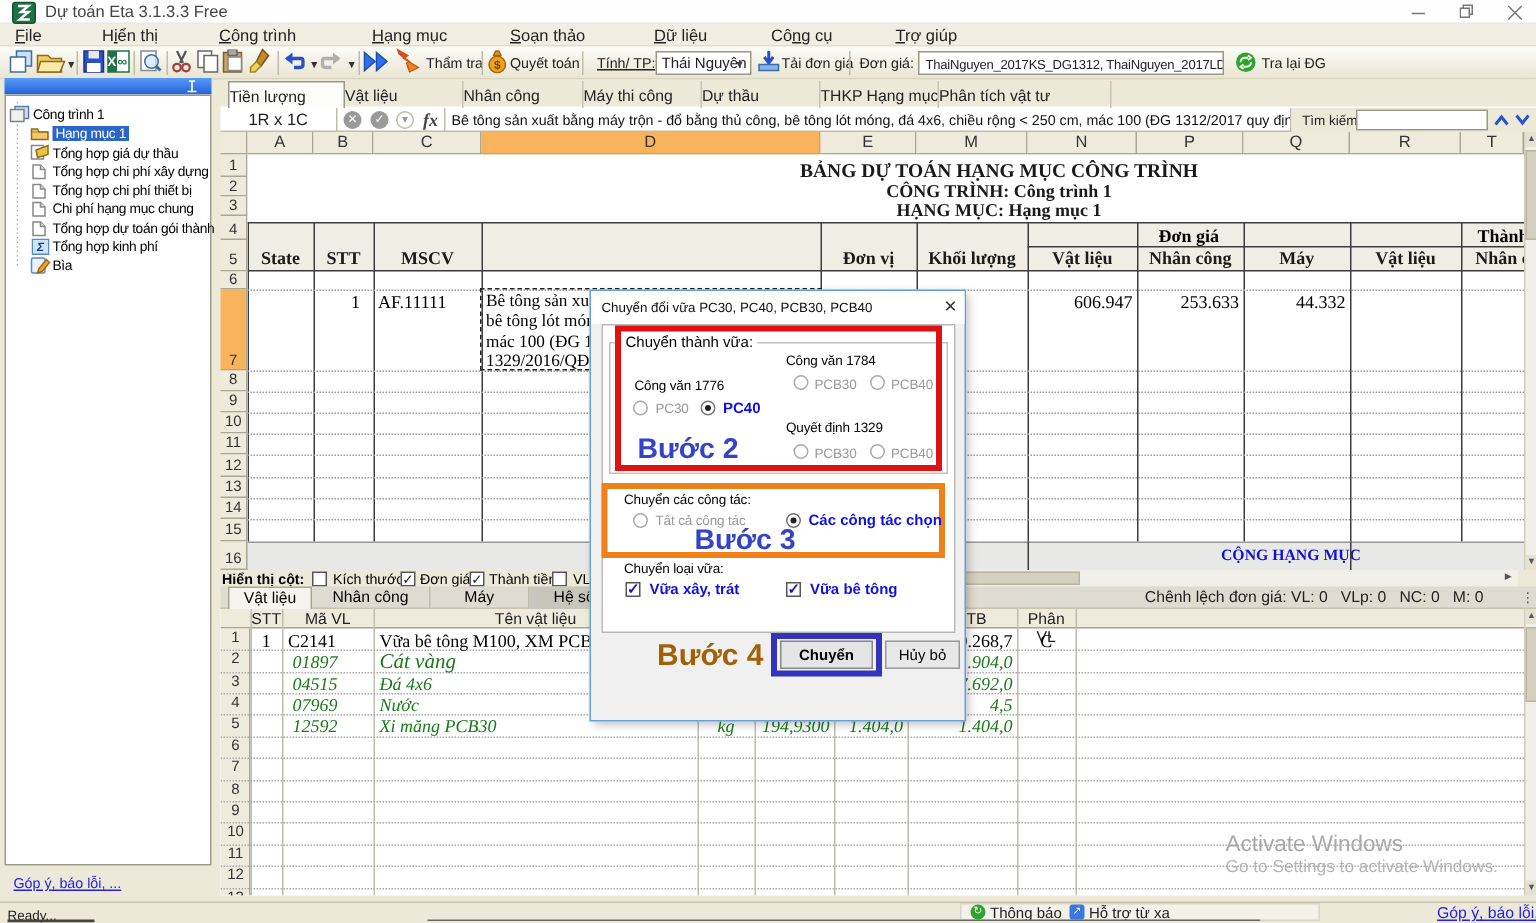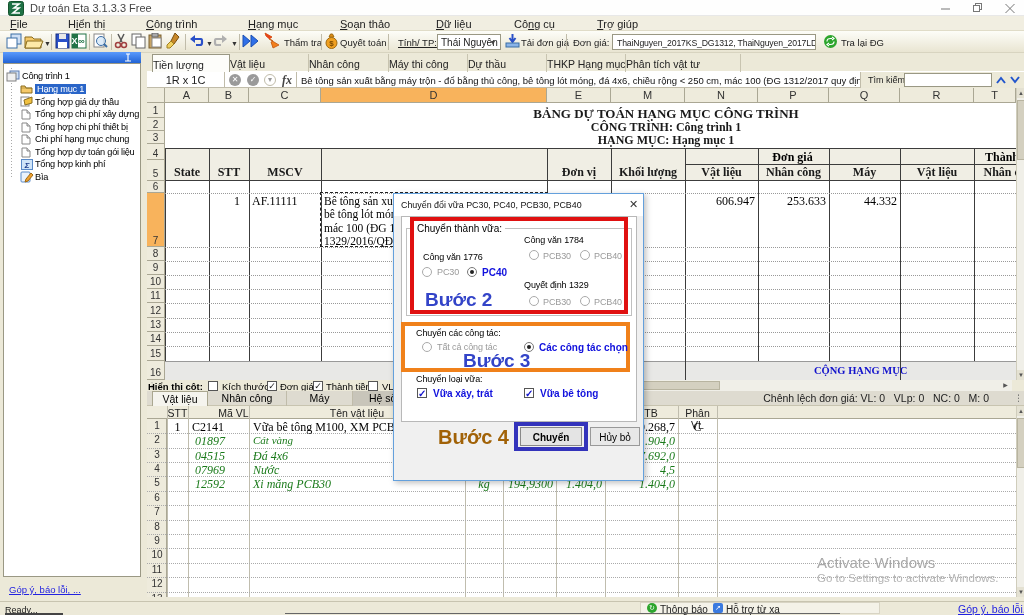--- a/index.html
+++ b/index.html
@@ -224,21 +224,21 @@
  <div class="treerow" style="left:35px; top:121.5px;">Tổng hợp chi phí thiết bị</div>
  <svg class="abs" style="left:21px; top:134px;" width="10" height="11" viewBox="0 0 10 11">
   <path d="M1 1 L6 1 L9 4 L9 10 L1 10 Z" fill="#fff" stroke="#888"></path>
   <path d="M6 1 L6 4 L9 4" fill="#ddd" stroke="#888"></path>
  </svg>
  <div class="treerow" style="left:35px; top:134px;">Chi phí hạng mục chung</div>
  <svg class="abs" style="left:21px; top:146.5px;" width="10" height="11" viewBox="0 0 10 11">
   <path d="M1 1 L6 1 L9 4 L9 10 L1 10 Z" fill="#fff" stroke="#888"></path>
   <path d="M6 1 L6 4 L9 4" fill="#ddd" stroke="#888"></path>
  </svg>
- <div class="treerow" style="left:35px; top:146.5px;">Tổng hợp dự toán gói liệu</div>
+ <div class="treerow" style="left:35px; top:146.5px;">Tổng hợp dự toán gói thành</div>
  <svg class="abs" style="left:21px; top:159px;" width="12" height="11" viewBox="0 0 12 11">
   <rect x="0.5" y="0.5" width="11" height="10" fill="#cfe4f8" stroke="#5a8ac8"></rect>
   <text x="6" y="8.5" font-size="8" font-weight="bold" fill="#1a3a8a" text-anchor="middle" font-style="italic">Σ</text>
  </svg>
  <div class="treerow" style="left:35px; top:159px;">Tổng hợp kinh phí</div>
  <svg class="abs" style="left:20px; top:171px;" width="14" height="12" viewBox="0 0 14 12">
   <rect x="1" y="1" width="9" height="10" rx="1" fill="#eaf2fc" stroke="#5a8ac8"></rect>
   <path d="M6 8 L11 2 L13 4 L8 10 L5 11 Z" fill="#f0a030" stroke="#a06a10"></path>
  </svg>
  <div class="treerow" style="left:35px; top:171.5px;">Bìa</div>
@@ -392,21 +392,21 @@
 <div class="abs" style="left:208px; top:391px; width:79px; height:15px; text-align:center; font-size:10.5px; padding-top:1px; border-right:1px solid #c0bcaa;">Nhân công</div>
 <div class="abs" style="left:287px; top:391px; width:66px; height:15px; text-align:center; font-size:10.5px; padding-top:1px; border-right:1px solid #c0bcaa;">Máy</div>
 <div class="abs" style="left:353px; top:391px; width:70px; height:15px; background:#c8c5ba; text-align:center; font-size:10.5px; padding-top:1px;">Hệ số Đ</div>
 <div class="abs" style="left:644px; top:392px; width:345px; text-align:right; font-size:10.5px; color:#222;">Chênh lệch đơn giá: VL: 0&nbsp;&nbsp; VLp: 0&nbsp;&nbsp; NC: 0&nbsp;&nbsp; M: 0</div>
 <div class="abs" style="left:1014px; top:393px; font-size:9px; color:#555;">⋮</div>
 
 <div class="abs" id="gridbot">
 
  <div class="abs" style="left:0; top:0; width:869px; height:13px; background:#eeebdc; border-bottom:1px solid #aaa794;"></div>
  <div class="abs bgh" style="left:20px; width:21px;">STT</div>
- <div class="abs bgh" style="left:56px; width:61px;text-align:center;">Mã VL</div>
+ <div class="abs bgh" style="left:41px; width:61px;text-align:center;">Mã VL</div>
  <div class="abs bgh" style="left:102px; width:216px;">Tên vật liệu</div>
  <div class="abs bgh" style="left:318px; width:38px;">Đơn vị</div>
  <div class="abs bgh" style="left:356px; width:53px;">Khối lượng</div>
  <div class="abs bgh" style="left:409px; width:49px;">Đơn giá</div>
  <div class="abs bgh" style="left:458px; width:73px;">Giá TB</div>
  <div class="abs bgh" style="left:531px; width:39px;">Phân VL</div>
 
  <div class="abs" style="left:0; top:13px; width:20px; height:178px; background:#eeebdc; border-right:1px solid #aaa794;"></div>
 
  <div class="bgl" style="left:20px;"></div>
@@ -445,21 +445,21 @@
  <div class="abs bgn" style="top:157px;">11</div>
  <div class="abs bgn" style="top:171px;">12</div>
  <div class="abs bgn" style="top:186px;">13</div>
 
  <div class="abs serif" style="left:20px; top:14px; width:21px; text-align:center; font-size:12px;">1</div>
  <div class="abs serif" style="left:45px; top:14px; font-size:12px;">C2141</div>
  <div class="abs serif" style="left:106px; top:14px; font-size:12px; white-space:nowrap;">Vữa bê tông M100, XM PCB30</div>
  <div class="abs serif" style="left:458px; top:14px; width:70px; text-align:right; font-size:12px;">9.268,7</div>
  <div class="abs serif" style="left:531px; top:14px; width:39px; text-align:center; font-size:12px;">C</div>
  <div class="abs serif grn" style="left:48px; top:28px; font-size:12px;">01897</div>
- <div class="abs serif grn" style="left:106px; top:28px; font-size:11px;">Cát vàng</div>
+ <div class="abs serif grn" style="left:106px; top:28px; font-size:14px;">Cát vàng</div>
  <div class="abs serif grn" style="left:458px; top:28px; width:70px; text-align:right; font-size:12px;">1.904,0</div>
  <div class="abs serif grn" style="left:48px; top:43px; font-size:12px;">04515</div>
  <div class="abs serif grn" style="left:106px; top:43px; font-size:12px;">Đá 4x6</div>
  <div class="abs serif grn" style="left:318px; top:43px; width:38px; text-align:center; font-size:12px;">m3</div>
  <div class="abs serif grn" style="left:356px; top:43px; width:50px; text-align:right; font-size:12px;">0,9090</div>
  <div class="abs serif grn" style="left:409px; top:43px; width:46px; text-align:right; font-size:12px;">197.692,0</div>
  <div class="abs serif grn" style="left:458px; top:43px; width:70px; text-align:right; font-size:12px;">197.692,0</div>
  <div class="abs serif grn" style="left:48px; top:57px; font-size:12px;">07969</div>
  <div class="abs serif grn" style="left:106px; top:57px; font-size:12px;">Nước</div>
  <div class="abs serif grn" style="left:318px; top:57px; width:38px; text-align:center; font-size:12px;">lít</div>

